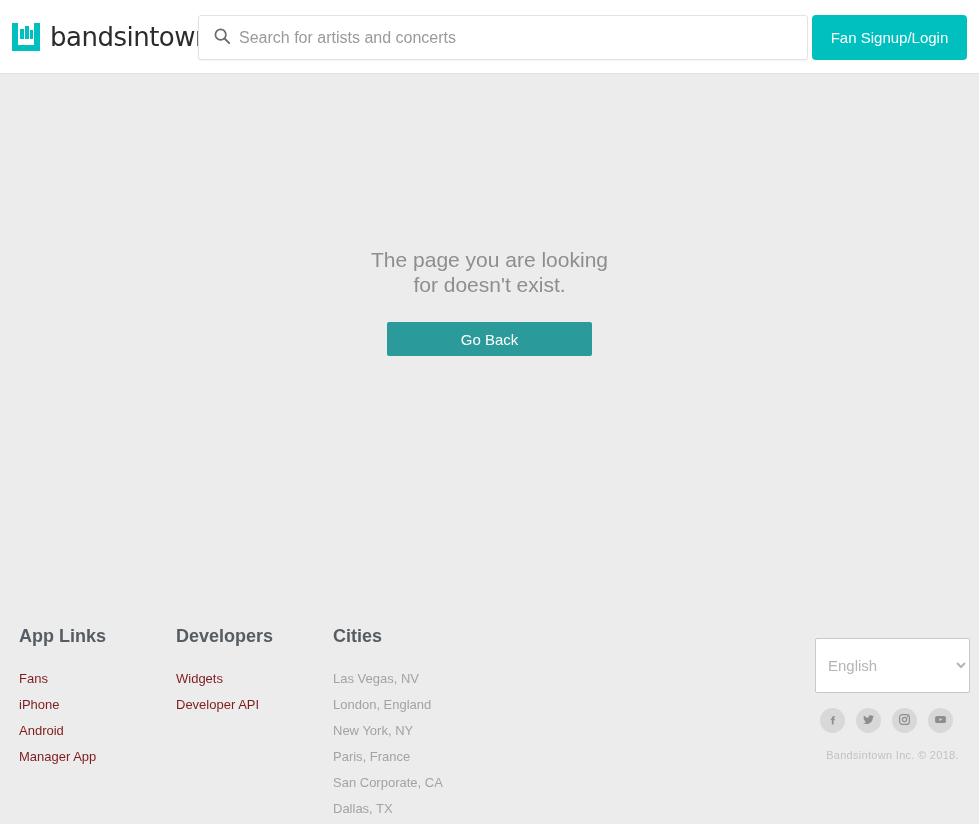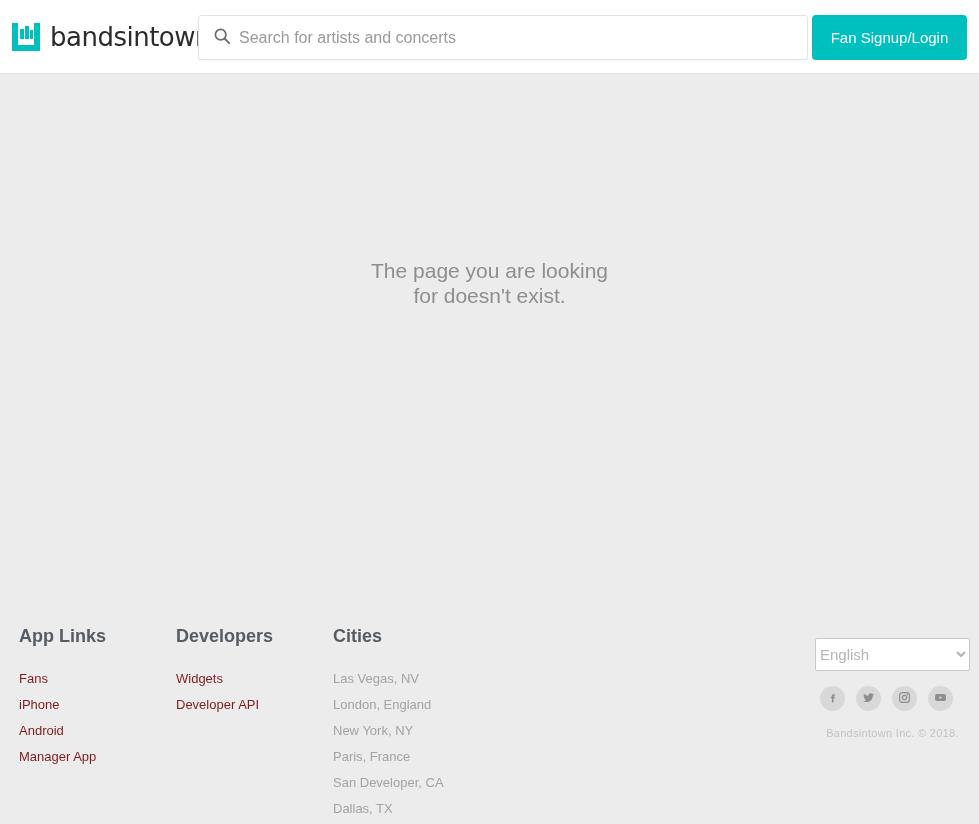--- a/index.html
+++ b/index.html
@@ -87,21 +87,21 @@
   }
   .err-code {
     font-size: 120px;
     line-height: 110px;
     font-weight: 700;
     color: #8e8e8e;
     letter-spacing: 1px;
     font-family: "Liberation Sans", sans-serif;
   }
   .err-msg {
-    margin-top: 32px;
+    margin-top: 21px;
     font-size: 21px;
     line-height: 25px;
     text-align: center;
     color: #8e8e8e;
     max-width: 250px;
     font-family: "Liberation Sans", sans-serif;
   }
   .go-back-btn {
     margin-top: 25px;
     width: 205px;
@@ -157,27 +157,27 @@
   }
 
   .footer-right {
     position: absolute;
     right: 9px;
     top: 19px;
     width: 155px;
   }
   .lang-select {
     width: 155px;
-    height: 33px;
+    height: 55px;
     border: 1px solid #c8c8c8;
     border-radius: 2px;
     background: #fff;
     color: #b5b5b5;
     font-size: 15px;
-    padding: 0 0;
+    padding: 0 8px;
     font-family: "Liberation Sans", sans-serif;
     cursor: pointer;
   }
   .social-row {
     display: flex;
     gap: 11px;
     margin-top: 15px;
     margin-left: 5px;
   }
   .social-btn {
@@ -229,20 +229,21 @@
       </svg>
     </span>
     <input class="search-input" type="text" placeholder="Search for artists and concerts" style="">
   </div>
 
   <button class="signup-btn">Fan Signup/Login</button>
 </div>
 
 <div class="main">
   <div class="err-msg">The page you are looking for doesn't exist.</div>
+  <button class="go-back-btn">Go Back</button>
 </div>
 
 <div class="footer">
 
   <div class="footer-cols">
 
     <div class="f-col">
       <div class="f-head">App Links</div>
       <a class="f-link">Fans</a>
       <a class="f-link">iPhone</a>
@@ -257,21 +258,21 @@
       <a class="f-link">Widgets</a>
       <a class="f-link">Developer API</a>
     </div>
 
     <div class="f-col w-cities">
       <div class="f-head">Cities</div>
       <a class="f-item">Las Vegas, NV</a>
       <a class="f-item">London, England</a>
       <a class="f-item">New York, NY</a>
       <a class="f-item">Paris, France</a>
-      <a class="f-item">San Developer, CA</a>
+      <a class="f-item">San Corporate, CA</a>
       <a class="f-item">Dallas, TX</a>
     </div>
 
   </div>
 
   <div class="footer-right">
     <select class="lang-select">
       <option>English</option>
     </select>
 

